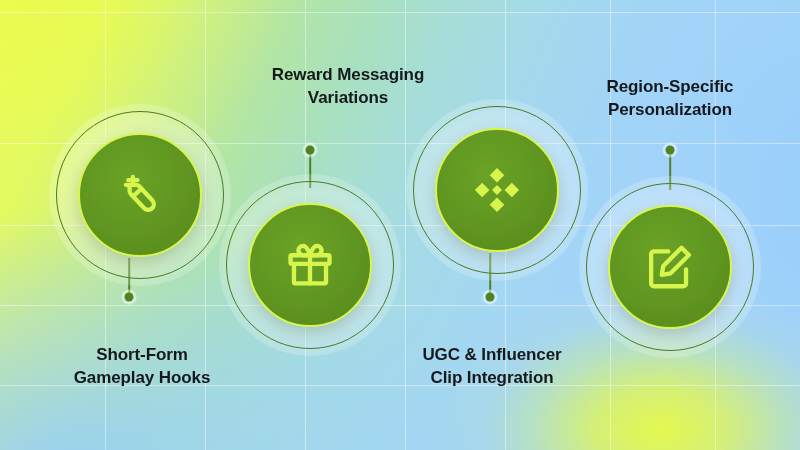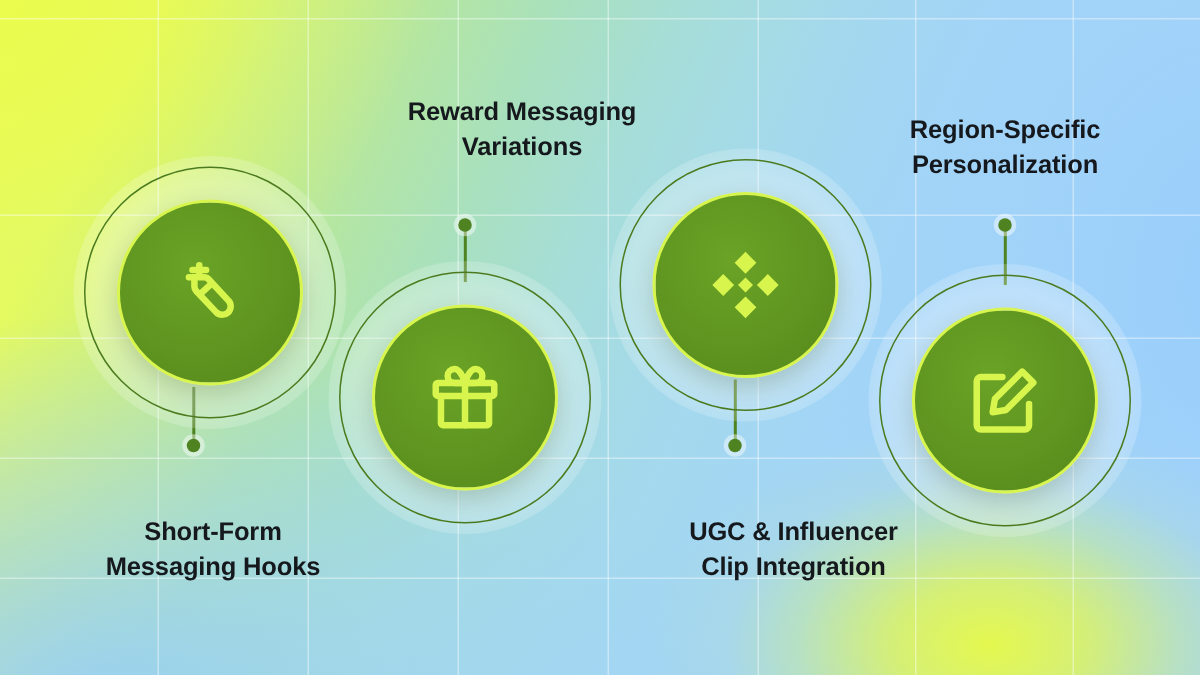--- a/index.html
+++ b/index.html
@@ -179,21 +179,21 @@
               <path d="M6.6 5.1h4.2"></path>
               <path d="M8.7 3.6v3.3"></path>
               <path d="M5.5 7.3h4.6a2.1 2.1 0 0 1 1.55 0.68l6.1 6.6a2.6 2.6 0 0 1-3.8 3.54l-6.2-6.6a2.1 2.1 0 0 1-0.55-1.43V7.3z"></path>
               <path d="M9.3 12.2l2.6-2.4"></path>
             </svg>
           </span>
         </div>
       </div>
       <div class="conn-dot" style="left: 129px; top: 297px;"></div>
       <div class="label" style="left: 142px; top: 344px;">Short-Form
-Messaging Hooks</div>
+Gameplay Hooks</div>
       <div class="conn-line" style="left: 310px; top: 150px; height: 38px;"></div>
       <div class="node" style="left: 310px; top: 265px; width: 168px; height: 168px;">
         <div class="halo" style="width: 182px; height: 182px;"></div>
         <div class="ring-outer" style="width: 168px; height: 168px;"></div>
         <div class="disc" style="width: 124px; height: 124px;">
           <span>
             <svg width="52" height="52" viewBox="0 0 24 24" fill="none" stroke="#d8f54e" stroke-width="2" stroke-linecap="round" stroke-linejoin="round">
               <rect x="3" y="7.5" width="18" height="4" rx="0.6"></rect>
               <path d="M4.6 11.5v8.4a0.6 0.6 0 0 0 0.6 0.6h13.6a0.6 0.6 0 0 0 0.6-0.6v-8.4"></path>
               <path d="M12 7.5v13"></path>
@@ -216,21 +216,21 @@
               <path d="M12 1.8l3.35 3.35L12 8.5 8.65 5.15z"></path>
               <path d="M22.2 12l-3.35 3.35L15.5 12l3.35-3.35z"></path>
               <path d="M12 22.2l-3.35-3.35L12 15.5l3.35 3.35z"></path>
               <path d="M1.8 12l3.35-3.35L8.5 12l-3.35 3.35z"></path>
               <path d="M12 9.7L14.3 12 12 14.3 9.7 12z"></path>
             </svg>
           </span>
         </div>
       </div>
       <div class="conn-dot" style="left: 490px; top: 297px;"></div>
-      <div class="label" style="left: 492px; top: 344px; margin-left: 37px;">UGC &amp; Influencer
+      <div class="label" style="left: 492px; top: 344px;">UGC &amp; Influencer
 Clip Integration</div>
       <div class="conn-line" style="left: 670px; top: 150px; height: 40px;"></div>
       <div class="node" style="left: 670px; top: 267px; width: 168px; height: 168px;">
         <div class="halo" style="width: 182px; height: 182px;"></div>
         <div class="ring-outer" style="width: 168px; height: 168px;"></div>
         <div class="disc" style="width: 124px; height: 124px;">
           <span>
             <svg width="52" height="52" viewBox="0 0 24 24" fill="none" stroke="#d8f54e" stroke-width="2" stroke-linecap="round" stroke-linejoin="round">
               <path d="M19.4 13.1v6.5a1.3 1.3 0 0 1-1.3 1.3H4.6a1.3 1.3 0 0 1-1.3-1.3V6.1a1.3 1.3 0 0 1 1.3-1.3h6.6"></path>
               <path d="M17.3 3.1l3.4 3.4-8.4 8.4-4.1 0.7 0.7-4.1z"></path>

